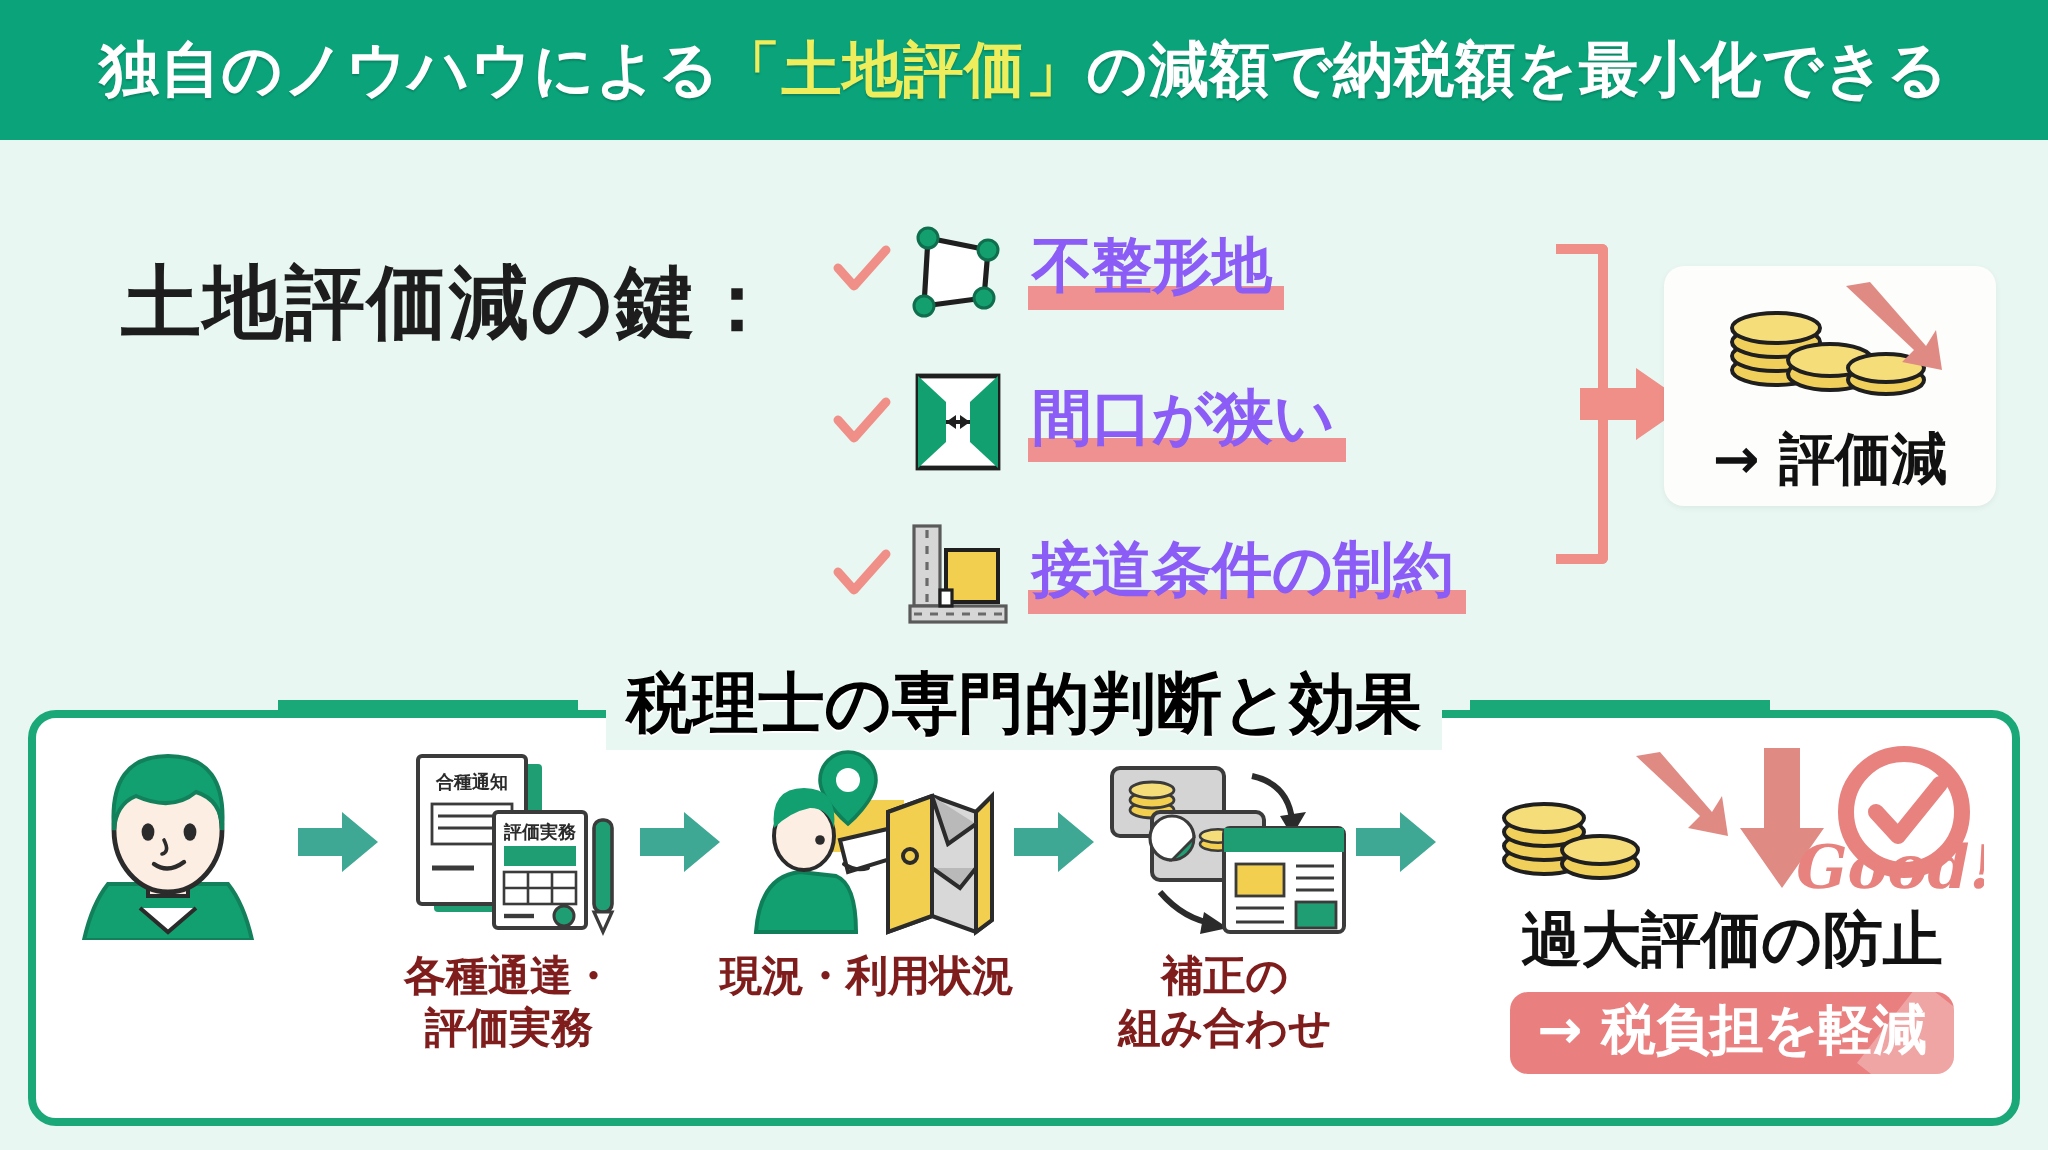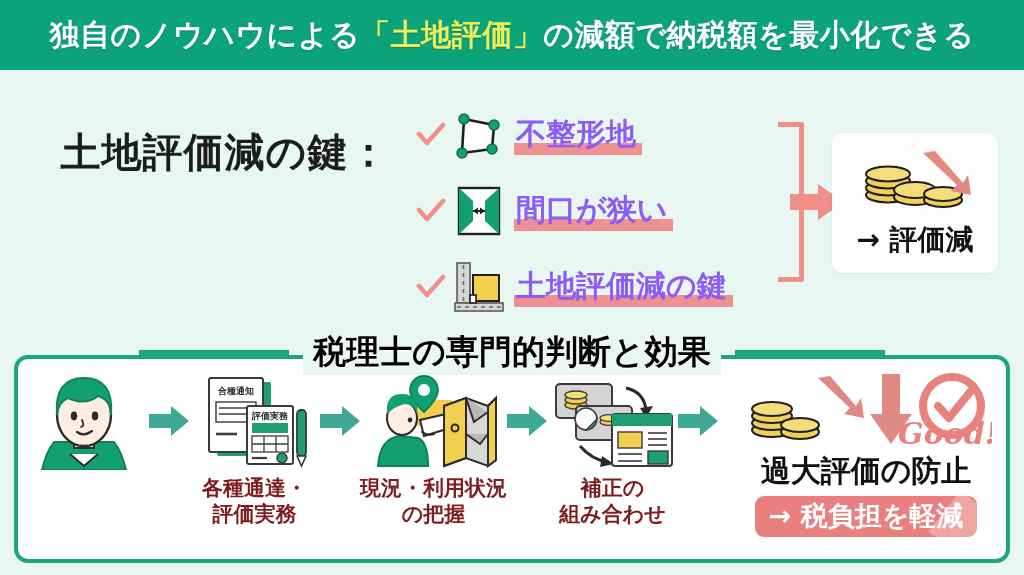--- a/index.html
+++ b/index.html
@@ -56,21 +56,21 @@
     position:absolute; left:778px; top:122px; width:26px; height:160px;
     border:5px solid #ef8f88; border-left:none;
     border-radius:0 3px 3px 0;
   }
   #bracket-arrow{
     position:absolute; left:790px; top:182px; width:54px; height:40px;
   }
 
   
   #result-card{
-    position:absolute; left:832px; top:133px; width:166px; height:140px;
+    position:absolute; left:832px; top:133px; width:166px; height:120px;
     background:#fdfdfb; border-radius:10px;
     box-shadow:0 1px 3px rgba(0,0,0,.06);
     display:flex; flex-direction:column; align-items:center; justify-content:center;
   }
   #result-card .coins{ margin-bottom:2px;}
   #result-label{ font-size:28px; font-weight:700; color:#111; white-space:nowrap;}
 
   
   #bottom-panel{
     position:absolute; left:14px; top:355px; width:996px; height:208px;
@@ -194,21 +194,21 @@
         <rect x="6" y="4" width="13" height="40" fill="#d6d6d6" stroke="#5a5a5a" stroke-width="1.6"></rect>
         <line x1="12.5" y1="6" x2="12.5" y2="42" stroke="#6a6a6a" stroke-width="1.6" stroke-dasharray="4 4"></line>
         <rect x="4" y="44" width="48" height="8" fill="#d6d6d6" stroke="#5a5a5a" stroke-width="1.6"></rect>
         <line x1="6" y1="48" x2="50" y2="48" stroke="#6a6a6a" stroke-width="1.4" stroke-dasharray="4 4"></line>
         <rect x="22" y="16" width="26" height="26" fill="#f2cf4e" stroke="#1f1f1f" stroke-width="2"></rect>
         <rect x="19" y="36" width="6" height="8" fill="#ffffff" stroke="#1f1f1f" stroke-width="1.6"></rect>
       </svg>
     </div>
     <div class="row-label">
       <span class="underline"></span>
-      <span class="txt">土地評価減の鍵</span>
+      <span class="txt">接道条件の制約</span>
     </div>
   </div>
 </div>
 
 <div id="bracket"></div>
 <svg id="bracket-arrow" viewBox="0 0 54 40">
   <polygon points="0,12 28,12 28,2 54,20 28,38 28,28 0,28" fill="#ef8f88"></polygon>
 </svg>
 
 <div id="result-card">
@@ -317,21 +317,20 @@
           <polygon points="74,34 96,26 96,86 74,94" fill="#f2cf4e"></polygon>
           <polygon points="118,34 126,26 126,88 118,94" fill="#f2cf4e"></polygon>
           <polyline points="96,26 104,50 118,40" fill="#b9b9b9"></polyline>
           <polyline points="96,62 110,72 118,62" fill="#b9b9b9"></polyline>
         </g>
         <circle cx="85" cy="56" r="3.5" fill="none" stroke="#2b2b2b" stroke-width="2"></circle>
       </svg>
     </div>
     <div class="flow-label">
       <div>現況・利用状況</div>
-      <div>の把握</div>
     </div>
   </div>
 
   <div class="flow-arrow">
     <svg width="40" height="32" viewBox="0 0 40 32">
         <polygon points="0,9 22,9 22,1 40,16 22,31 22,23 0,23" fill="#3fa894"></polygon>
       </svg>
   </div>
 
   <div class="flow-step">

